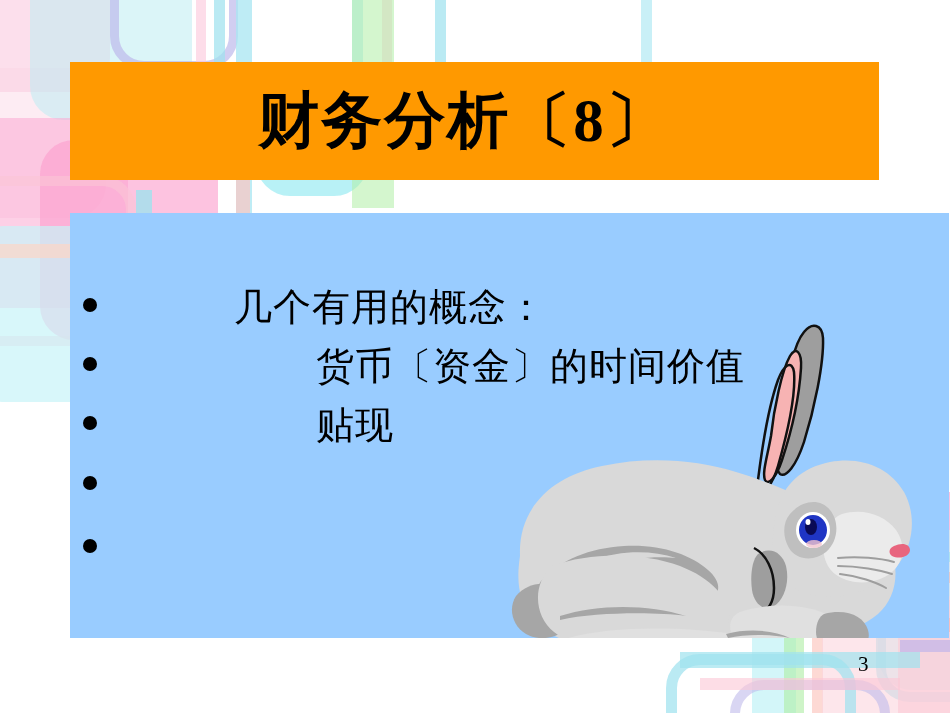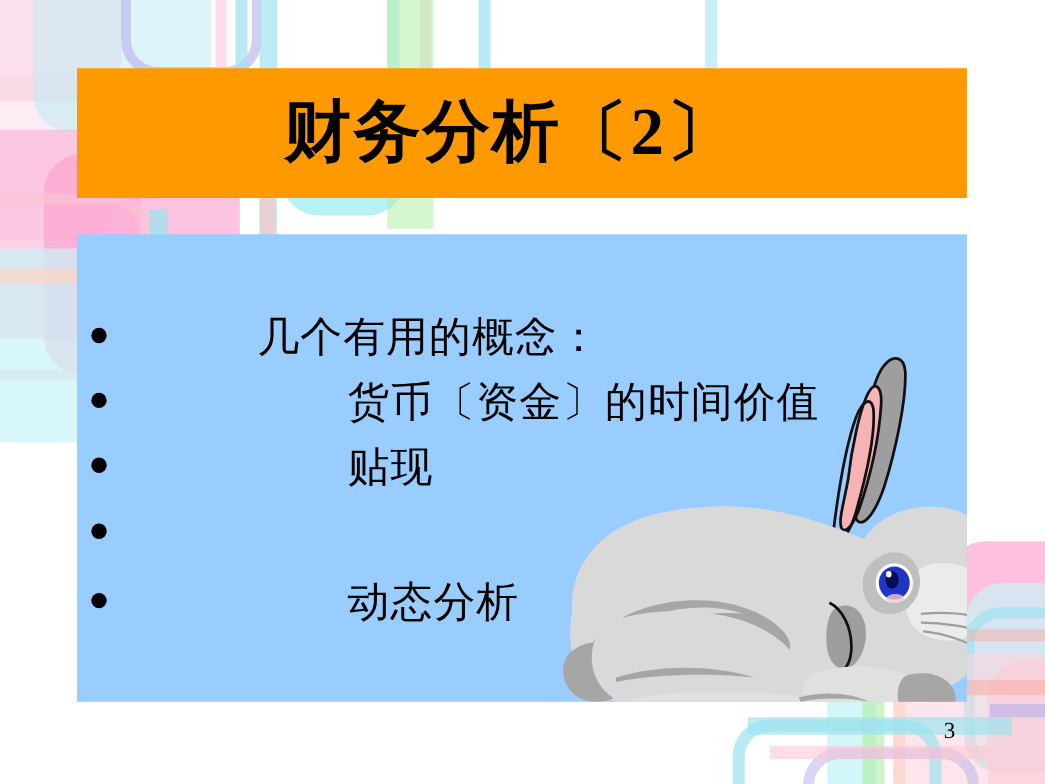--- a/index.html
+++ b/index.html
@@ -57,21 +57,21 @@
     white-space: nowrap;
     margin-top: -2px;
     margin-left: -22px;
   }
 
   
   #content-panel {
     position: absolute;
     left: 70px;
     top: 213px;
-    width: 809px;
+    width: 879px;
     height: 425px;
     background: #99CCFF;
     overflow: hidden;
   }
 
   .bullet-row {
     position: absolute;
     left: 0;
     width: 809px;
     height: 56px;
@@ -159,21 +159,21 @@
     <div class="bar" style="left:752px; top:600px; width:44px; height:130px; background:rgba(200,244,248,0.80);"></div>
     <div class="bar" style="left:784px; top:600px; width:20px; height:130px; background:rgba(176,238,166,0.62);"></div>
     <div class="bar" style="left:680px; top:652px; width:240px; height:16px; background:rgba(160,226,238,0.70);"></div>
     <div class="rr" style="left:666px; top:654px; width:190px; height:150px; border:11px solid rgba(160,226,238,0.72); background:transparent;"></div>
     <div class="rr" style="left:730px; top:680px; width:160px; height:140px; border:10px solid rgba(190,185,235,0.58); background:transparent;"></div>
     <div class="bar" style="left:700px; top:678px; width:200px; height:12px; background:rgba(251,198,214,0.60);"></div>
 
   </div>
 
   <div id="title-band">
-    <div id="title-text">财务分析〔2〕</div>
+    <div id="title-text">财务分析〔8〕</div>
   </div>
 
   <div id="content-panel">
 
     <div class="bullet-row" style="top:68px;">
       <span class="bullet-dot"></span>
       <span class="bullet-text indent-1">几个有用的概念：</span>
     </div>
 
     <div class="bullet-row" style="top:127px;">
@@ -185,21 +185,20 @@
       <span class="bullet-dot"></span>
       <span class="bullet-text indent-2">贴现</span>
     </div>
 
     <div class="bullet-row" style="top:246px;">
       <span class="bullet-dot"></span>
     </div>
 
     <div class="bullet-row" style="top:309px;">
       <span class="bullet-dot"></span>
-      <span class="bullet-text indent-2">动态分析</span>
     </div>
 
     <svg id="rabbit" viewBox="0 0 440 400" xmlns="http://www.w3.org/2000/svg">
 
       <path d="M292 112 C296 76 302 38 314 24 C322 14 332 16 333 30
                C334 56 324 102 314 134 C306 158 296 170 290 166
                C284 161 288 138 292 112 Z" fill="#9E9E9E" stroke="#111111" stroke-width="2.5"></path>
 
       <path d="M281 128 C284 100 292 62 300 48 C306 38 312 44 311 60
                C309 92 300 128 292 152 C286 170 278 178 275 172

